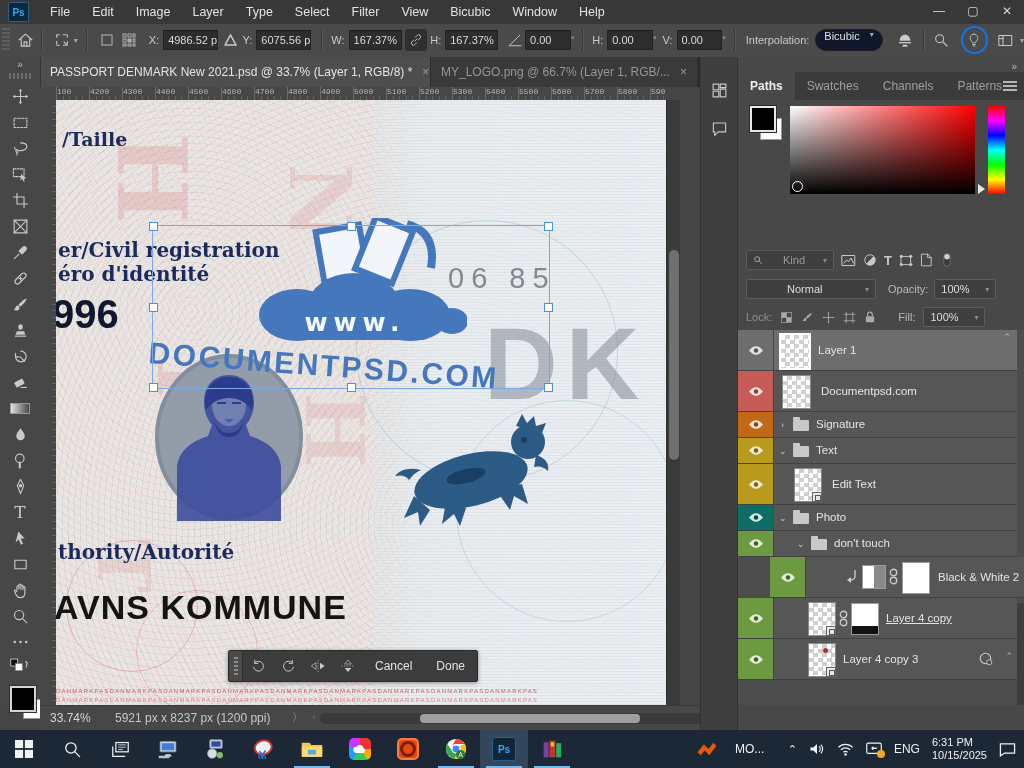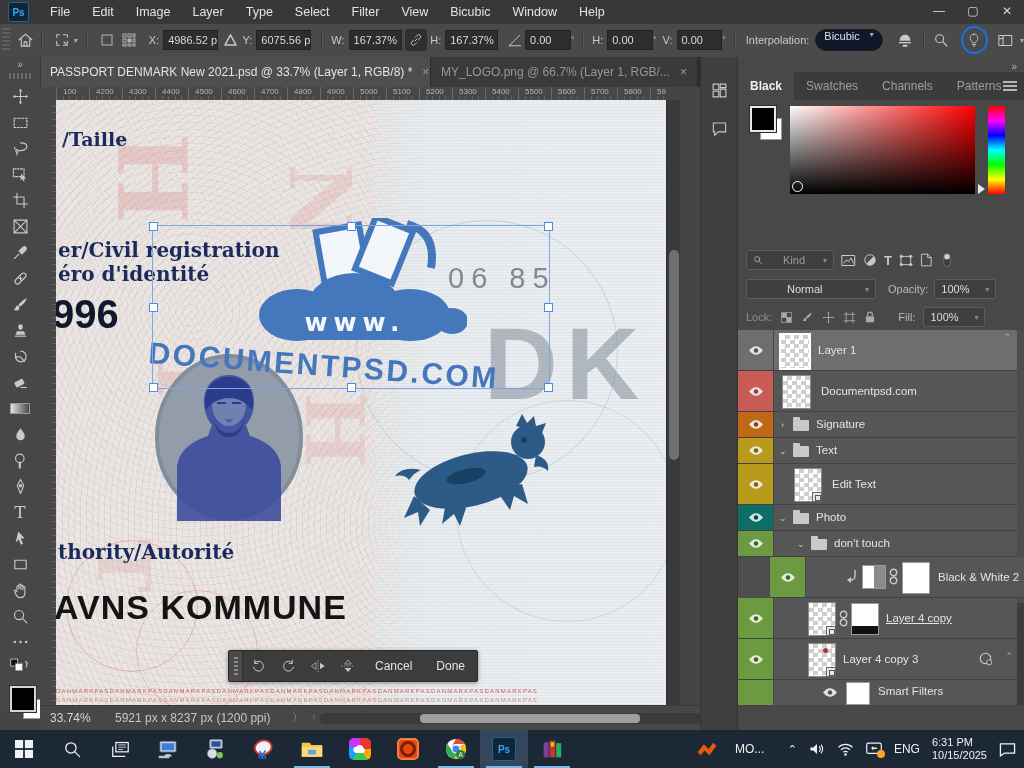--- a/index.html
+++ b/index.html
@@ -36,21 +36,21 @@
 
   
   #toolbar{left:0;top:57px;width:40px;height:653px;background:#474747;border-right:1px solid #353535;display:flex;flex-direction:column;align-items:center;}
   #toolbar .tool{width:40px;height:26px;display:flex;align-items:center;justify-content:center;}
   #tb-collapse{color:#bbb;font-size:10px;height:16px;line-height:16px;}
   #tb-grip{width:22px;height:6px;background:repeating-linear-gradient(90deg,#6a6a6a 0 2px,transparent 2px 4px);margin-bottom:4px;}
 
   
   #ruler-corner{left:40px;top:87px;width:16px;height:13px;background:#474747;border-right:1px solid #555;border-bottom:1px solid #555;}
   #hruler{left:56px;top:87px;width:610px;height:13px;background:#474747;border-bottom:1px solid #555;overflow:hidden;white-space:nowrap;}
-  #hruler .tick{display:inline-block;width:33px;font-size:8px;color:#b5b5b5;vertical-align:top;border-left:1px solid #6a6a6a;padding-left:6px;height:13px;box-sizing:border-box;background:repeating-linear-gradient(90deg,transparent 0 5.6px,#626262 5.6px 6.6px) left bottom/100% 4px no-repeat;}
+  #hruler .tick{display:inline-block;width:33px;font-size:8px;color:#b5b5b5;vertical-align:top;border-left:1px solid #6a6a6a;padding-left:0;height:13px;box-sizing:border-box;background:repeating-linear-gradient(90deg,transparent 0 5.6px,#626262 5.6px 6.6px) left bottom/100% 4px no-repeat;font-family:Liberation Mono, monospace;}
   #vruler{left:40px;top:100px;width:16px;height:605px;background:#474747;border-right:1px solid #555;
           background-image:repeating-linear-gradient(180deg,transparent 0 5.6px,#626262 5.6px 6.6px);background-size:4px 100%;background-position:right 0;background-repeat:no-repeat;}
   #canvas{left:56px;top:100px;width:610px;height:605px;background:#ebe6e3;overflow:hidden;}
   #guilloche1{left:0;top:0;width:100%;height:100%;background:
       repeating-radial-gradient(circle at 22% 35%, rgba(205,120,120,.13) 0 1px, transparent 1px 7px),
       repeating-radial-gradient(circle at 65% 70%, rgba(95,165,165,.15) 0 1px, transparent 1px 6px),
       repeating-linear-gradient(64deg, rgba(200,115,115,.07) 0 1px, transparent 1px 5px);}
   #lightcol{left:318px;top:0;width:292px;height:100%;background:linear-gradient(90deg,rgba(233,238,242,.35),rgba(233,238,242,.88) 18%,rgba(236,240,244,.9));}
   #lightcol .lines{position:absolute;inset:0;background:repeating-linear-gradient(0deg, rgba(150,165,180,.13) 0 1px, transparent 1px 3px);}
   .rune{position:absolute;font-family:"DejaVu Serif",serif;font-weight:bold;color:rgba(214,128,128,.5);transform:rotate(90deg);line-height:1;}
@@ -559,21 +559,21 @@
       <svg class="s" width="17" height="15" viewBox="0 0 24 22">
           <path d="M3 3h18v13H10l-5 5v-5H3z"></path>
         </svg>
     </div>
   </div>
 
   <div id="panels" class="abs">
     <div class="abs" style="right:8px;top:4px;color:#bbb;font-size:10px;">»</div>
 
     <div class="ptabbar" style="top:15px;">
-      <div class="ptab active">Black</div>
+      <div class="ptab active">Paths</div>
       <div class="ptab">Swatches</div>
       <div class="ptab">Channels</div>
       <div class="ptab">Patterns</div>
       <div class="hamb"></div>
     </div>
     <div class="abs" style="left:0;top:43px;width:287px;height:115px;background:#484848;">
       <div class="abs" style="left:22px;top:18px;width:20px;height:20px;background:#fff;border:1px solid #999;"></div>
       <div class="abs" style="left:12px;top:6px;width:22px;height:22px;background:#000;border:2px solid #e8e8e8;outline:1px solid #2d2d2d;"></div>
       <div class="abs" style="left:52px;top:6px;width:185px;height:88px;background:linear-gradient(180deg,rgba(0,0,0,0),#000),linear-gradient(90deg,#fff,#f00);">
         <div class="abs" style="left:2px;bottom:2px;width:9px;height:9px;border:1.5px solid #fff;border-radius:50%;"></div>
@@ -825,29 +825,20 @@
             <div class="sobadge"></div>
           </div>
         <span class="lname abs" style="left:105px;top:14px;">Layer 4 copy 3</span>
         <svg class="abs" style="right:24px;top:12px;" width="15" height="15" viewBox="0 0 20 20">
             <circle cx="10" cy="10" r="7" fill="none" stroke="#cfcfcf" stroke-width="1.4"></circle>
             <circle cx="15" cy="15" r="3.4" fill="#4d4d4d" stroke="#cfcfcf" stroke-width="1.2"></circle>
           </svg>
         <span class="abs" style="right:4px;top:12px;color:#bbb;font-size:9px;">⌃</span>
       </div>
 
-      <div class="lrow" style="top:350px;height:25px;border-bottom:none;">
-        <div class="lbl" style="background:#6c9a41;"></div>
-        <svg class="sf abs" style="left:84px;top:7px;" width="16" height="11" viewBox="0 0 16 11">
-            <path d="M1 5.5Q8-3 15 5.5 8 14 1 5.5z" fill="#e2e2e2"></path>
-            <circle cx="8" cy="5.5" r="2.2" fill="#555"></circle>
-          </svg>
-        <div class="abs" style="left:108px;top:2px;width:22px;height:21px;background:#fff;border:1px solid #999;"></div>
-        <span class="lname abs" style="left:140px;top:5px;">Smart Filters</span>
-      </div>
 
       <div id="lscroll">
         
       </div>
     </div>
   </div>
 
   <div id="taskbar" class="abs">
     <div class="tbicon">
         <svg width="18" height="18" viewBox="0 0 20 20">

